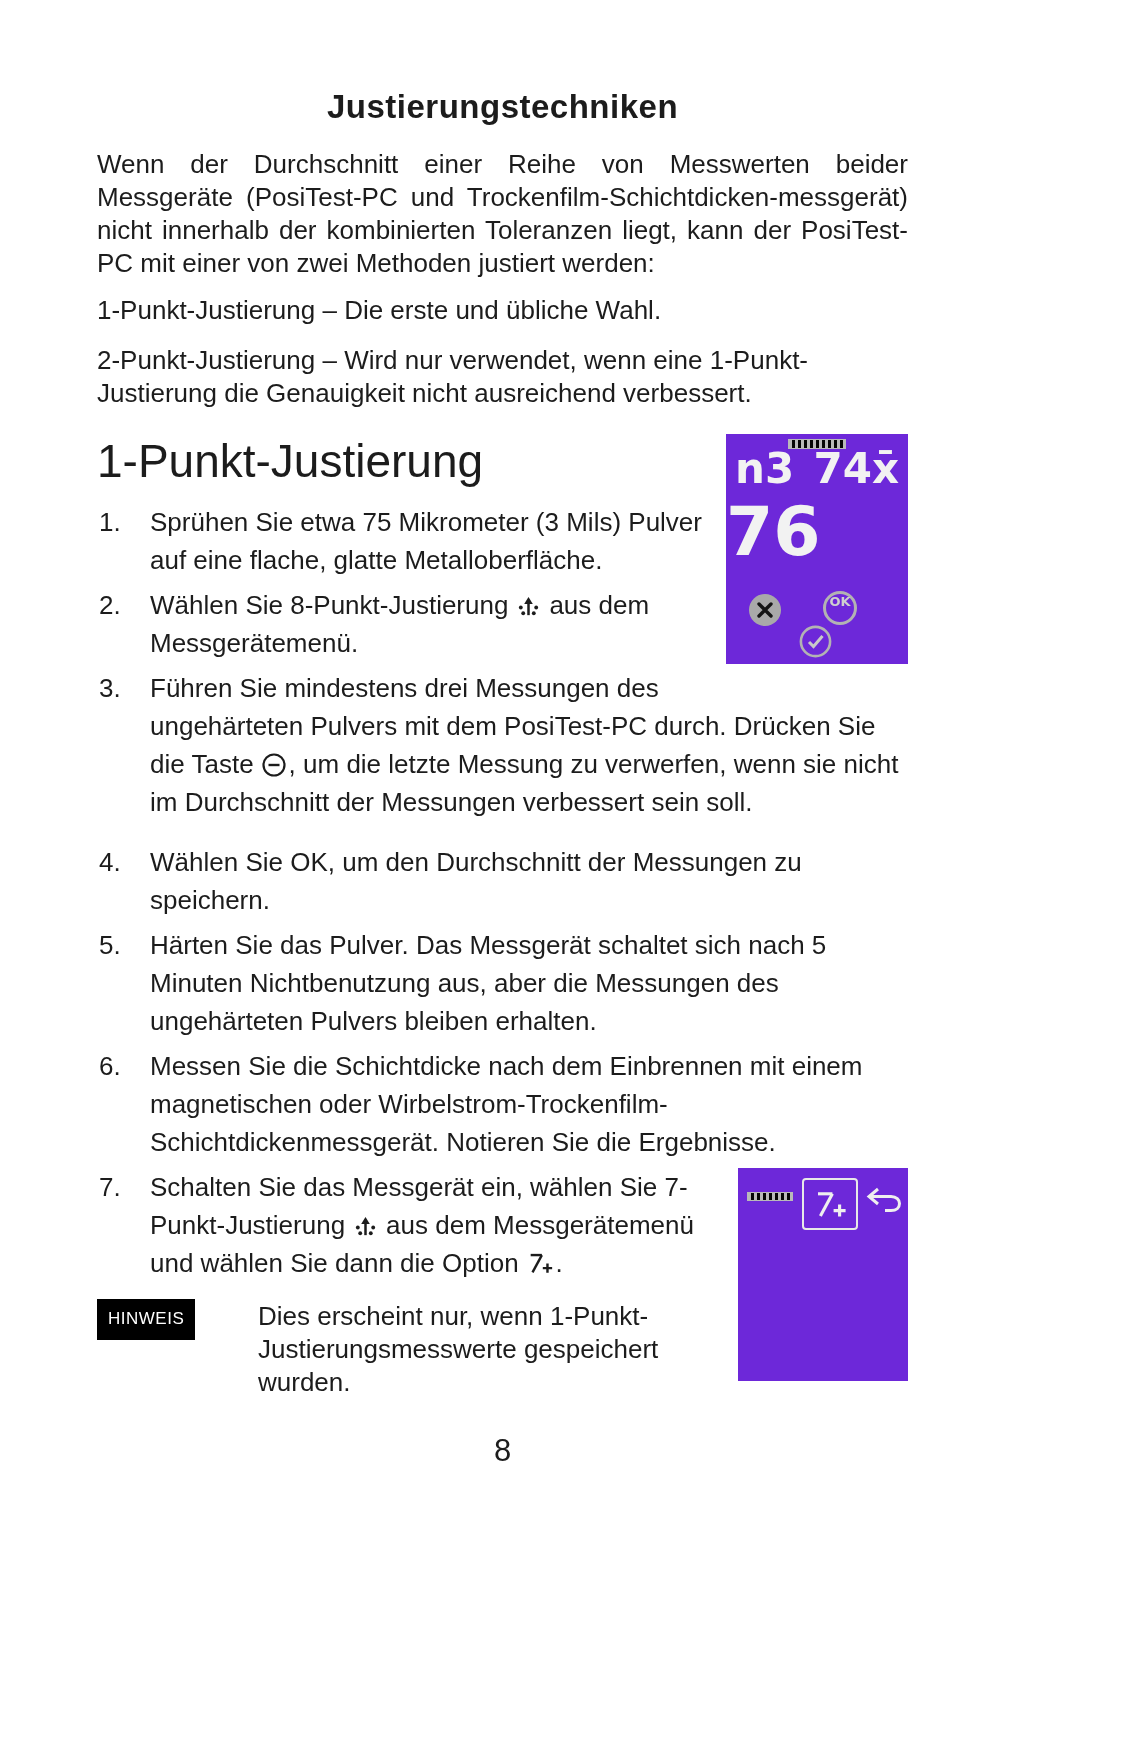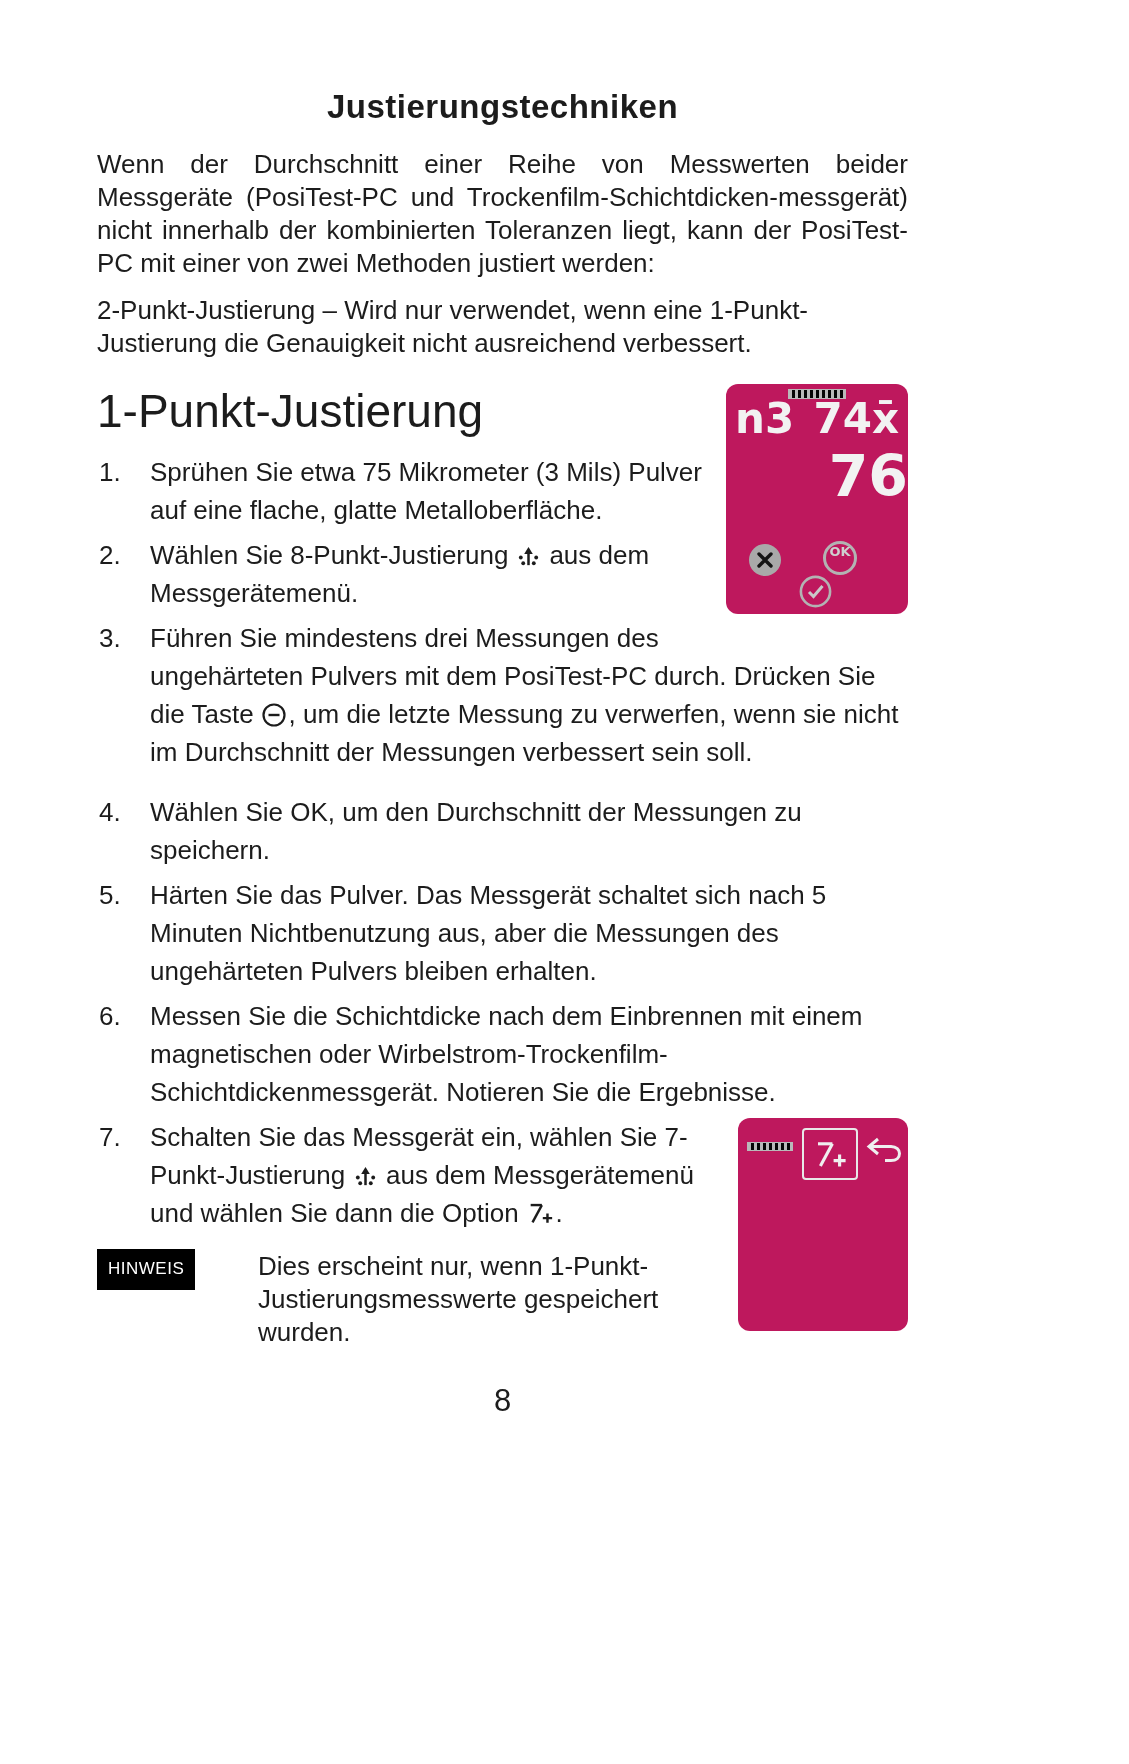--- a/index.html
+++ b/index.html
@@ -8,21 +8,21 @@
     position:relative; width:1129px; min-height:1764px; box-sizing:border-box;
     padding:88px 221px 40px 97px; background:#ffffff;
   }
   .title { font-size:33px; font-weight:700; text-align:center; margin:0 0 22px 0; letter-spacing:0.5px; }
   .intro { font-size:26px; line-height:33px; text-align:justify; margin:0 0 14px 0; }
   .option { font-size:26px; line-height:33px; text-align:left; margin:0 0 17px 0; }
 
   .section { margin-top:24px; overflow:hidden; }
   .heading { font-size:46px; font-weight:400; margin:0 0 14px 0; line-height:1.2; }
 
-  .device { background:#be185d; position:relative; border-radius:12px; }
+  .device { background:#6d28d9; position:relative; border-radius:0; }
   .device1 { float:right; width:182px; height:230px; margin:0 0 10px 10px; }
   .device2 { float:right; width:170px; height:213px; margin:0 0 12px 12px; }
 
   .step { position:relative; padding-left:53px; font-size:26px; line-height:38px; text-align:left; margin:0 0 7px 0; }
   .step .num { position:absolute; left:2px; top:0; }
   .steps-rest .step4 { margin-top:15px; }
 
   .final-block { overflow:hidden; margin-top:4px; }
 
   .note { position:relative; padding-left:161px; font-size:26px; line-height:33px; margin-top:18px; min-height:40px; }
@@ -45,22 +45,22 @@
     background:repeating-linear-gradient(90deg,#b9b9b9 0 3px,#050505 3px 6px);
   }
   .device1 .d-strip { left:62px; top:5px; width:58px; }
   .device2 .d-strip { left:9px; top:24px; width:46px; height:9px; }
 
   .d-row {
     position:absolute; top:14px; left:9px; right:9px; display:flex; justify-content:space-between;
     color:#f2f2f2; font-family:"DejaVu Sans", sans-serif; font-weight:700; font-size:42px; line-height:1;
   }
   .d-big {
-    position:absolute; top:64px; left:0; right:0; text-align:right;
-    color:#f2f2f2; font-family:"DejaVu Sans", sans-serif; font-weight:700; font-size:57px; line-height:1;
+    position:absolute; top:64px; left:0; right:0; text-align:left;
+    color:#f2f2f2; font-family:"DejaVu Sans", sans-serif; font-weight:700; font-size:68px; line-height:1;
   }
   .d-btn { position:absolute; }
   .d-x { left:22px; top:159px; }
   .d-ok {
     left:97px; top:157px; width:34px; height:34px; box-sizing:border-box;
     border:3px solid #b3b3b3; border-radius:50%; color:#cfcfcf;
     display:flex; justify-content:center;
     font-size:13px; font-weight:700; font-family:"DejaVu Sans", sans-serif;
   }
   .d-check { left:73px; top:191px; }
@@ -73,20 +73,21 @@
   .return-wrap { position:absolute; right:4px; top:16px; }
 </style>
 </head>
 <body>
 
 <div class="page">
 
   <h1 class="title">Justierungstechniken</h1>
 
   <p class="intro">Wenn der Durchschnitt einer Reihe von Messwerten beider Messgeräte (PosiTest-PC und Trockenfilm-Schichtdicken-messgerät) nicht innerhalb der kombinierten Toleranzen liegt, kann der PosiTest-PC mit einer von zwei Methoden justiert werden:</p>
+  <p class="option">1-Punkt-Justierung – Die erste und übliche Wahl.</p>
   <p class="option">2-Punkt-Justierung – Wird nur verwendet, wenn eine 1-Punkt-Justierung die Genauigkeit nicht ausreichend verbessert.</p>
 
   <div class="section">
 
     <div class="device device1">
       <div class="d-strip"></div>
       <div class="d-row">
         <span>n3</span>
         <span><span>74</span><span>x̄</span></span>
       </div>

